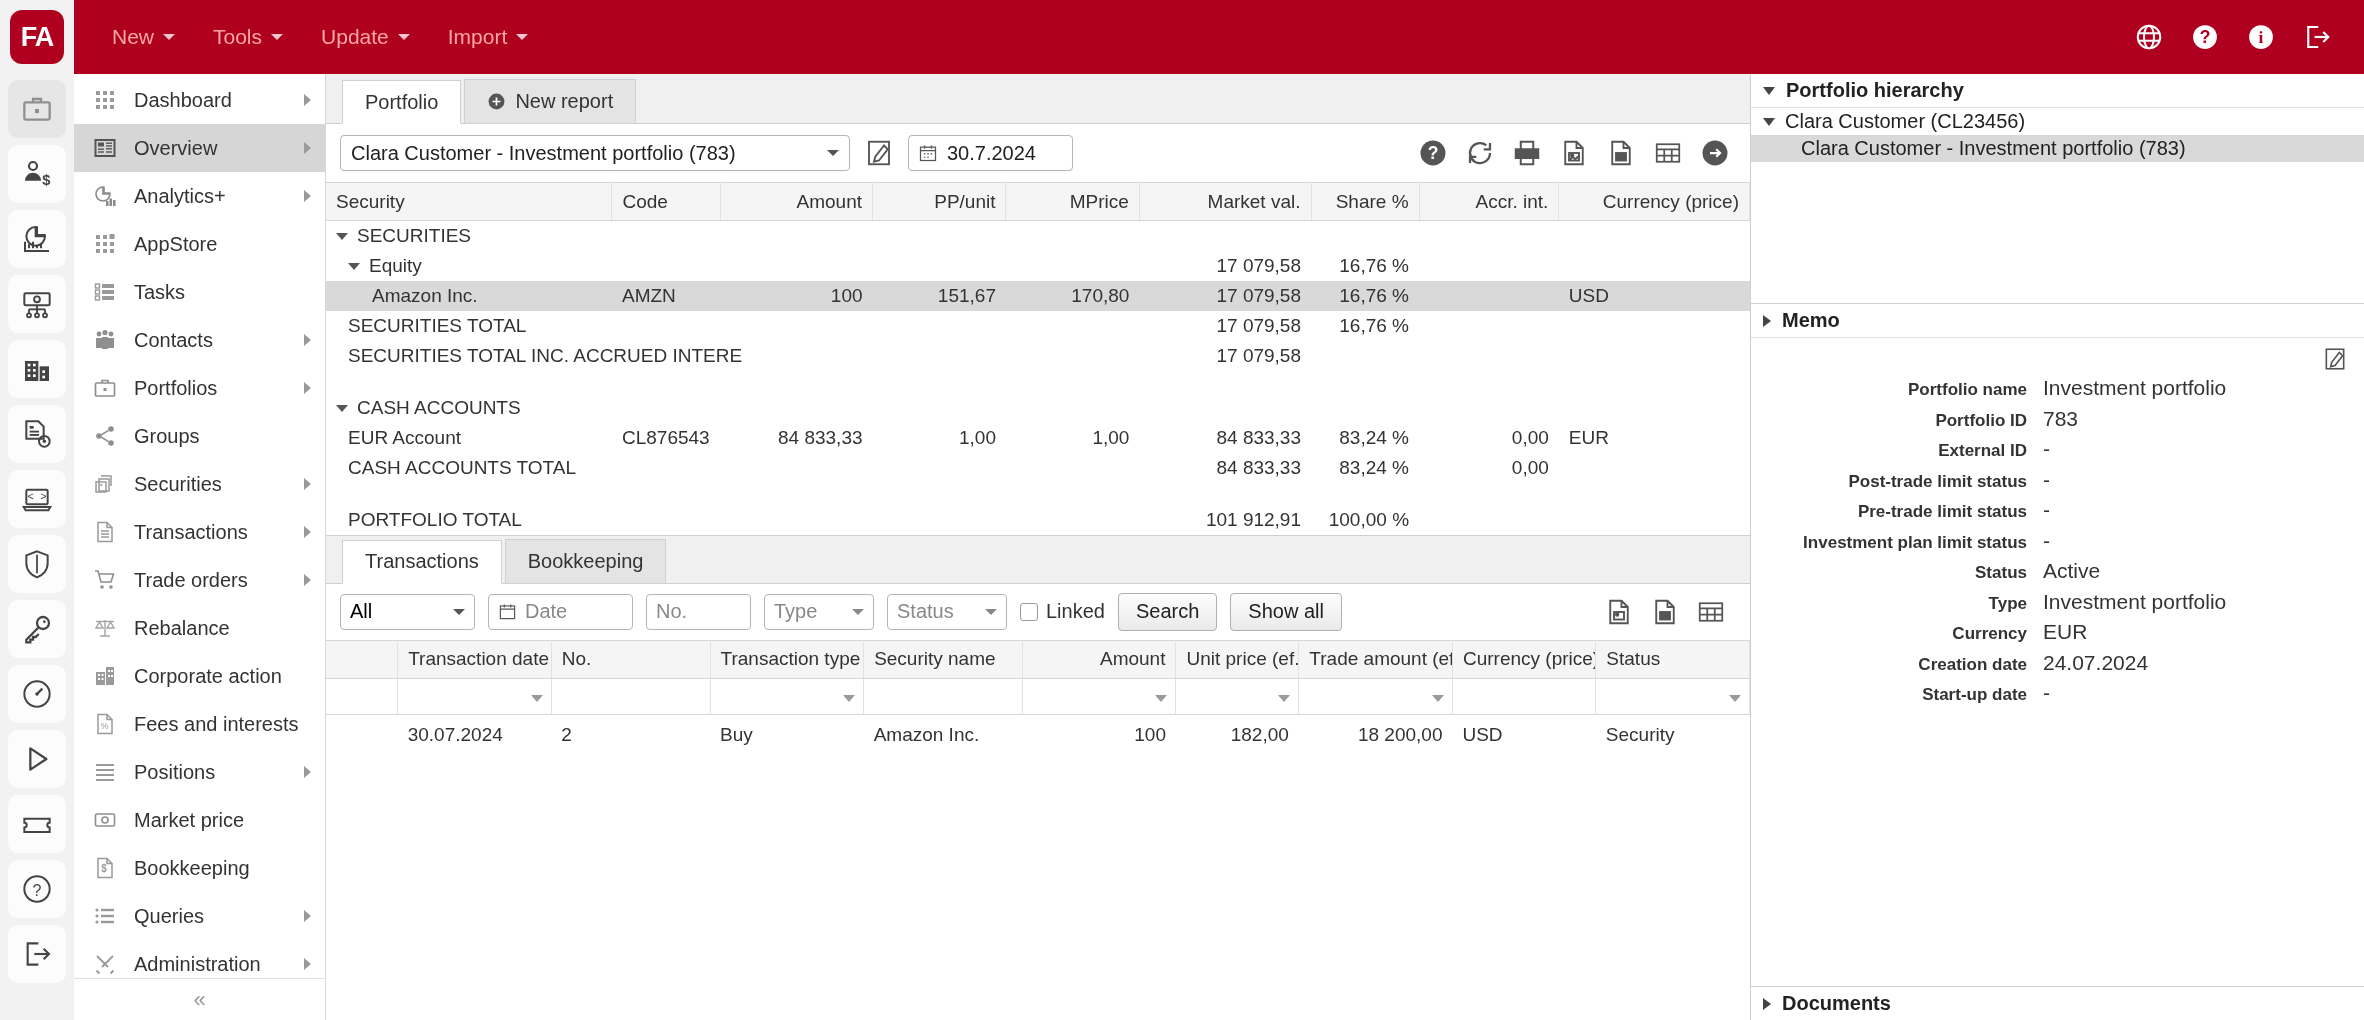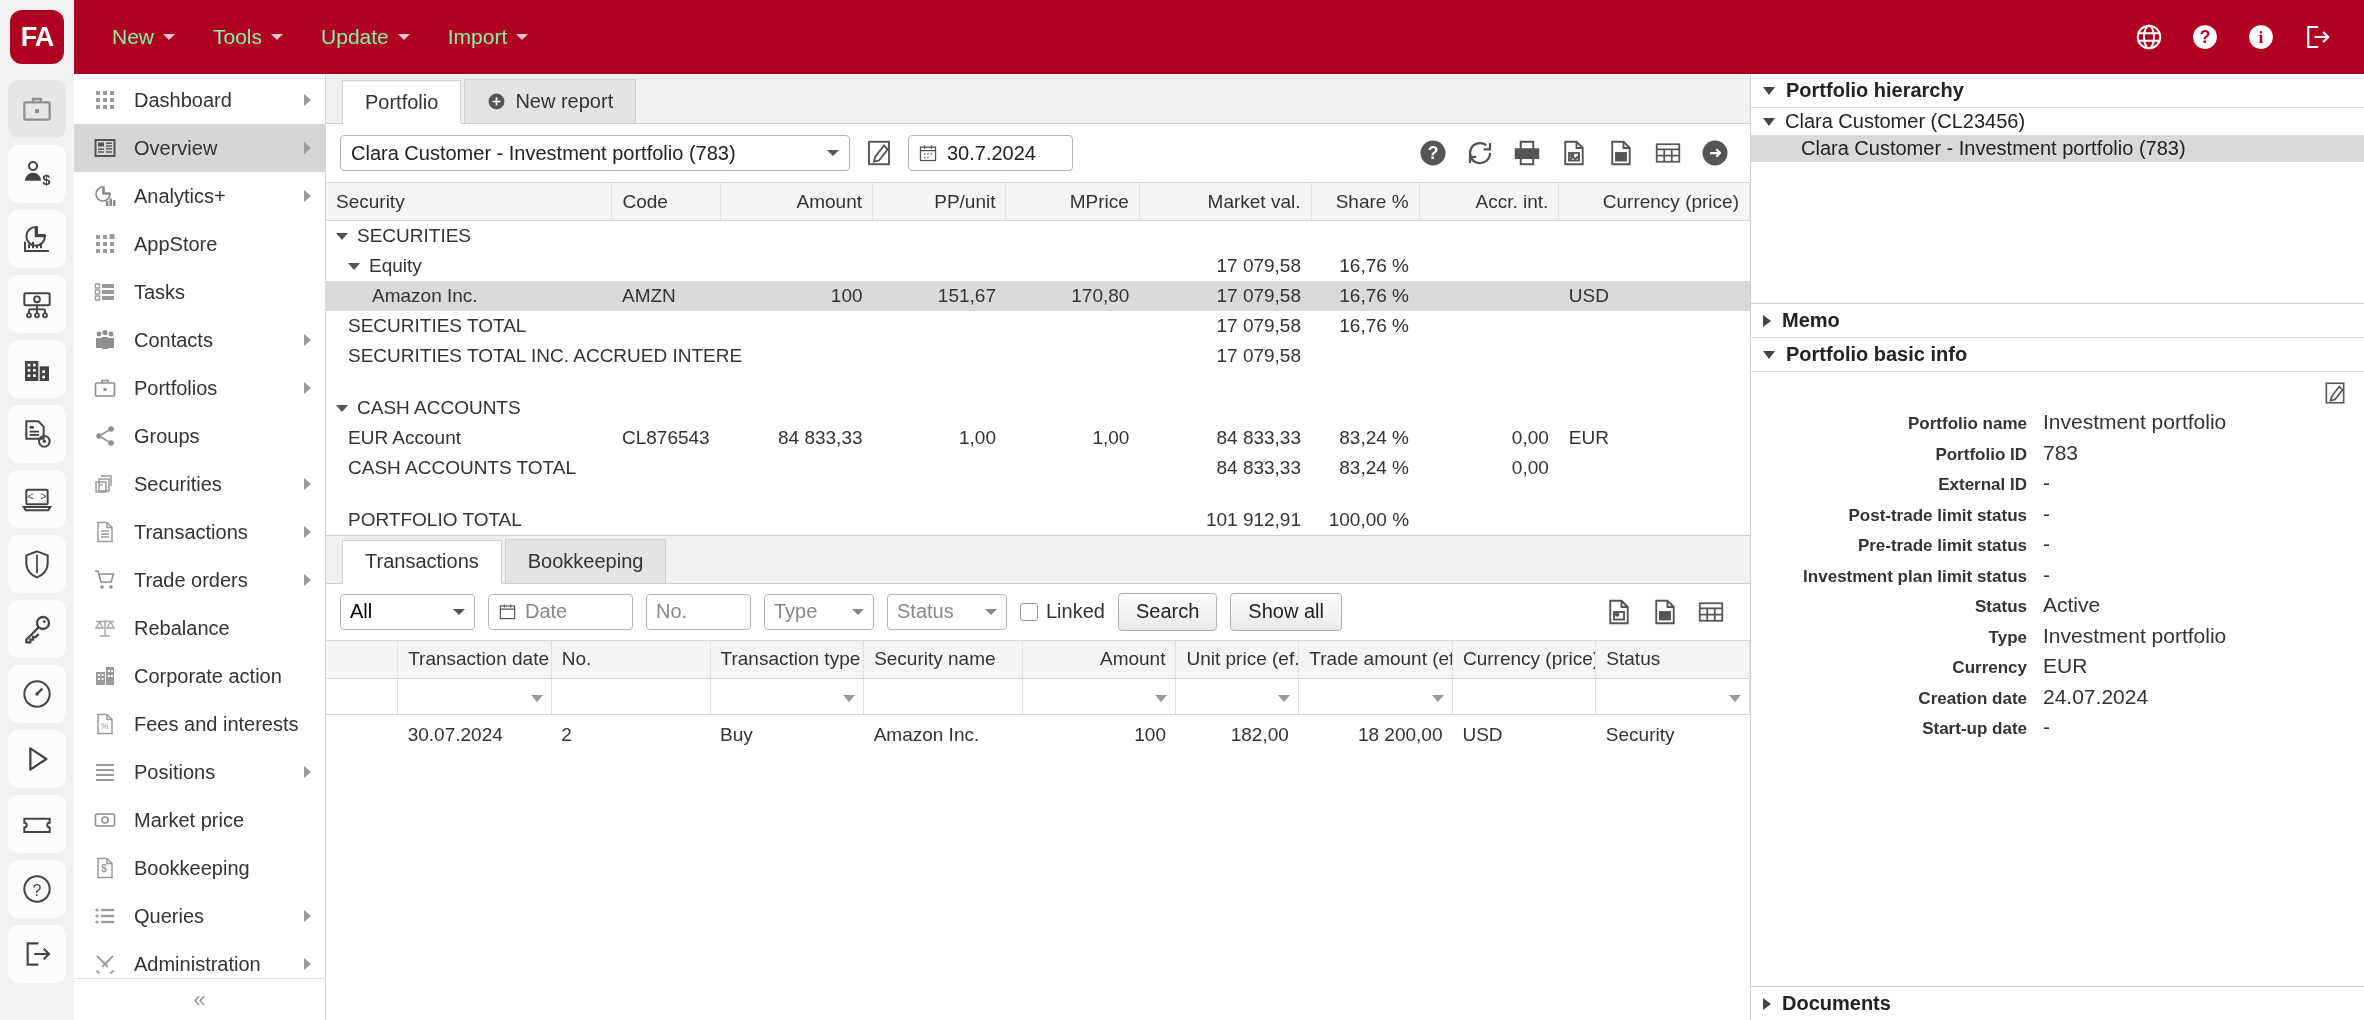--- a/index.html
+++ b/index.html
@@ -19,21 +19,21 @@
     width: 74px; height: 74px; background: #f2f2f2;
     display: flex; align-items: center; justify-content: center; flex: none;
   }
   .logo-box {
     width: 54px; height: 54px; background: #b00020; border-radius: 12px;
     display: flex; align-items: center; justify-content: center;
     color: #fff; font-size: 27px; font-weight: bold; letter-spacing: -1px;
   }
   .topnav { display: flex; align-items: center; margin-left: 22px; gap: 6px; }
   .topnav-item {
-    color: #86efac; font-size: 21px; padding: 8px 16px; cursor: pointer;
+    color: #fca5a5; font-size: 21px; padding: 8px 16px; cursor: pointer;
     display: flex; align-items: center; gap: 9px; white-space: nowrap;
   }
   .caret-d {
     width: 0; height: 0; border-left: 6px solid transparent;
     border-right: 6px solid transparent; border-top: 6px solid #f3c6cf;
   }
   .topright { margin-left: auto; display: flex; align-items: center; gap: 26px; padding-right: 32px; }
   .tr-icon { width: 30px; height: 30px; cursor: pointer; display: block; }
 
   
@@ -984,24 +984,20 @@
         <div class="hier-row lvl2 sel">
           <span>Clara Customer - Investment portfolio (783)</span>
         </div>
       </div>
 
     <div class="acc-head">
       <span class="tri-r"></span>
       <span>Memo</span>
     </div>
 
-    <div class="acc-head">
-      <span class="tri-d"></span>
-      <span>Portfolio basic info</span>
-    </div>
     <div class="info-body">
       <svg class="edit-tr" width="26" height="26" viewBox="0 0 24 24" fill="none" stroke="#555" stroke-width="1.5">
         <rect x="4" y="3" width="16" height="18"></rect>
           <path d="M16 6l-7 9-1 4 4-1 7-9z" fill="#fff"></path>
       </svg>
       <div id="infofields">
           <div class="inforow">
             <div class="infolabel">Portfolio name</div>
             <div class="infoval">Investment portfolio</div>
           </div>

